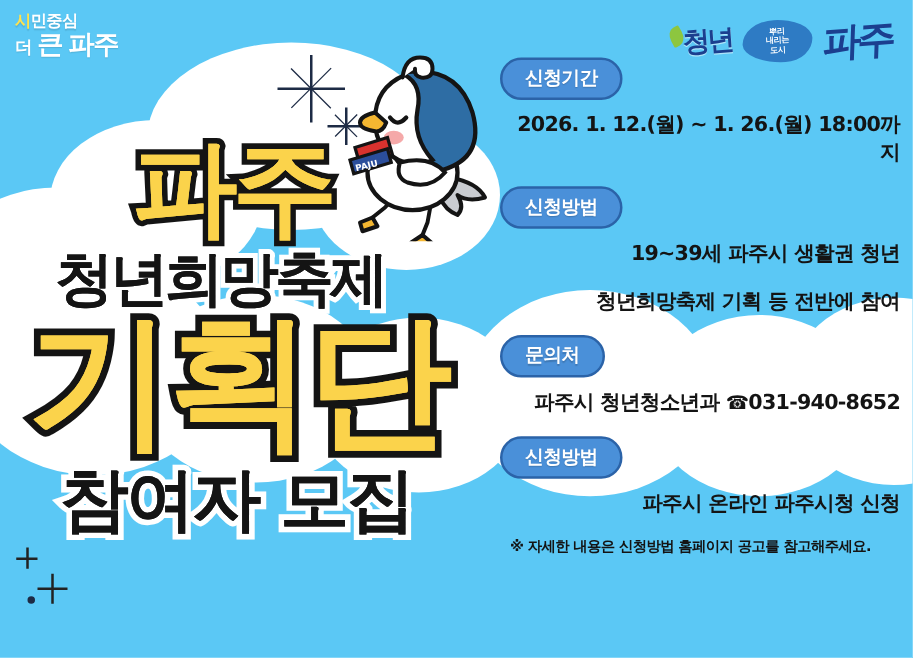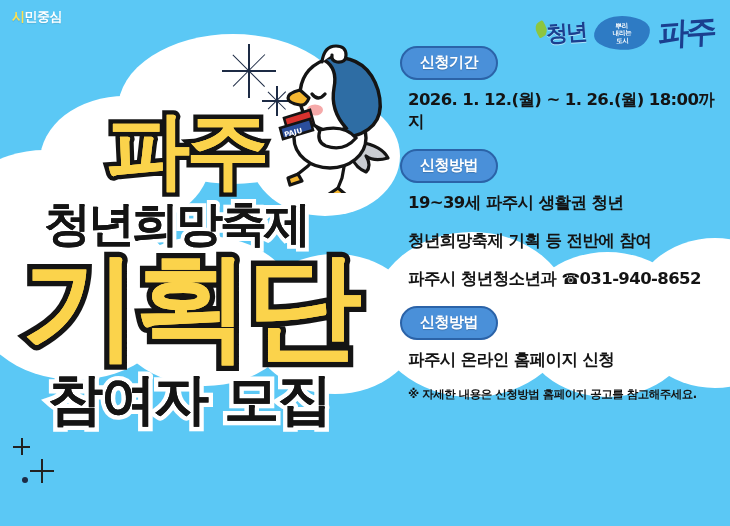--- a/index.html
+++ b/index.html
@@ -135,20 +135,21 @@
     background:#4A90D9;border:2px solid #2B63A8;
     color:#ffffff;font-weight:bold;font-size:15px;
     padding:5px 18px 6px;border-radius:20px;letter-spacing:-0.5px;
     font-family:"DejaVu Sans","Liberation Sans",sans-serif;
     text-shadow:0 1px 1px rgba(0,0,0,.18);
   }
   .val{
     color:#141414;font-size:16.5px;font-weight:bold;letter-spacing:-0.6px;
     margin:9px 0 16px 8px;
     font-family:"DejaVu Sans","Liberation Sans",sans-serif;
+    text-align:right;
   }
   .note{
     color:#141414;font-size:11.5px;font-weight:bold;letter-spacing:-0.5px;
     margin:6px 0 0 8px;
     font-family:"DejaVu Sans","Liberation Sans",sans-serif;
   }
   .tel-glyph{font-size:15px;}
 </style>
 </head>
 <body>
@@ -189,20 +190,24 @@
   <div class="spark thin" style="left:13px;top:438px;width:17px;height:17px;">
     <i class="v"></i>
       <i class="h"></i>
   </div>
   <div class="dot" style="left:22px;top:477px;width:6px;height:6px;"></div>
 
   <div class="logo-tl">
     <div class="l1">
       <span class="accent">시</span><span>민중심</span>
     </div>
+    <div class="l2">
+      <span class="small">더</span>
+      <span>큰 파주</span>
+    </div>
   </div>
 
   <div class="logo-tr">
     <div class="youth">
       <span class="leaf"></span>
       <span>청년</span>
     </div>
     <div class="brush">
       <span>
         <span>뿌리</span><br>
@@ -271,26 +276,27 @@
     <div class="row">
       <span class="badge">신청방법</span>
       <div class="val">19~39세 파주시 생활권 청년</div>
     </div>
 
     <div class="row">
       <div class="val">청년희망축제 기획 등 전반에 참여</div>
     </div>
 
     <div class="row">
+      <span class="badge">문의처</span>
       <div class="val">
         <span>파주시 청년청소년과 </span><span class="tel-glyph">☎</span><span>031-940-8652</span>
       </div>
     </div>
 
     <div class="row">
       <span class="badge">신청방법</span>
-      <div class="val">파주시 온라인 홈페이지 신청</div>
+      <div class="val">파주시 온라인 파주시청 신청</div>
     </div>
 
     <div class="note">※ 자세한 내용은 신청방법 홈페이지 공고를 참고해주세요.</div>
   </div>
 
 </div>
 
 </body></html>

